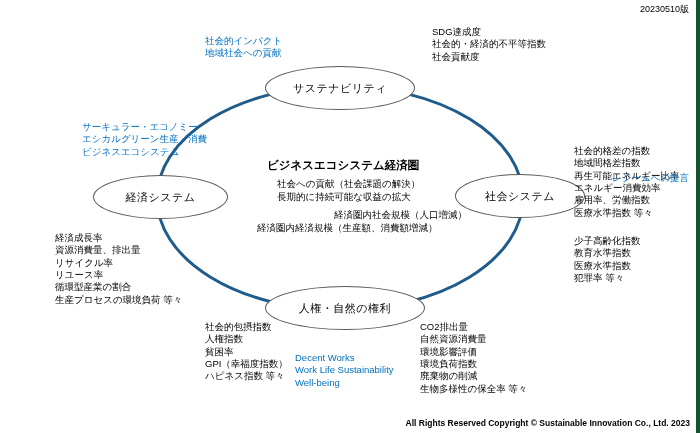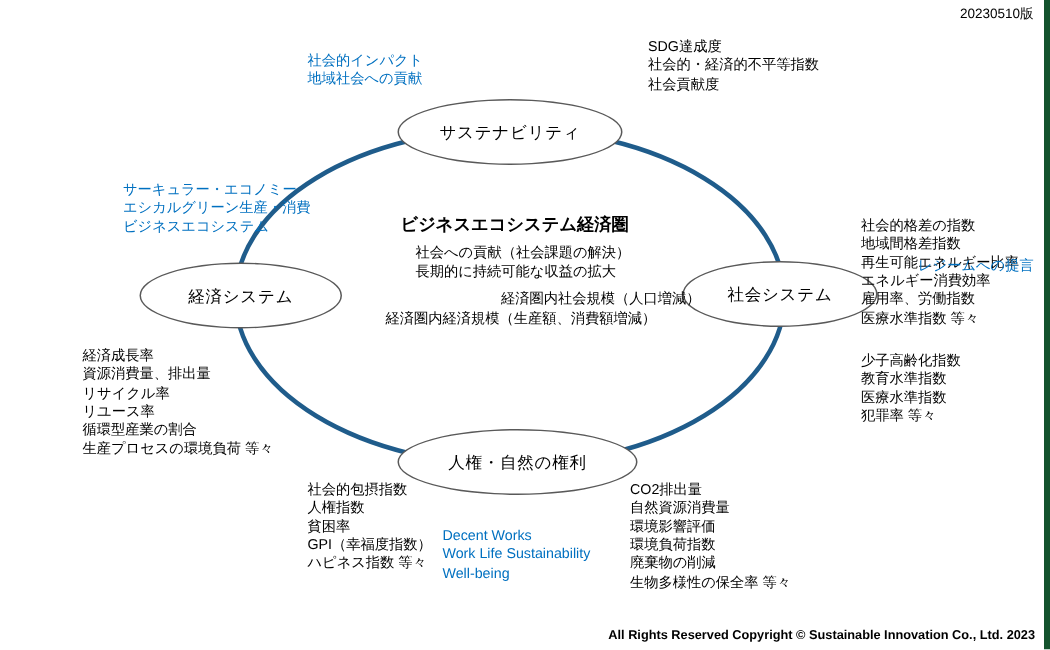--- a/index.html
+++ b/index.html
@@ -16,21 +16,21 @@
     font-size:11px; letter-spacing:0.5px; color:#000; z-index:2;
   }
   .node-top    { left:265px; top:66px;  width:150px; height:44px; }
   .node-left   { left:93px;  top:175px; width:135px; height:44px; }
   .node-right  { left:455px; top:174px; width:130px; height:44px; }
   .node-bottom { left:265px; top:286px; width:160px; height:44px; }
   .ann { position:absolute; font-size:9.5px; line-height:1.3; color:#000; z-index:3; white-space:nowrap; }
   .ann.blue { color:#0070C0; }
   .version { position:absolute; top:3px; right:7px; font-size:9px; z-index:3; }
   .copyright { position:absolute; bottom:5px; right:6px; font-size:8.5px; font-weight:bold; z-index:3; }
-  .center-block { position:absolute; left:257px; top:142px; width:210px; z-index:3;font-family:Liberation Mono, monospace; }
+  .center-block { position:absolute; left:257px; top:158px; width:210px; z-index:3;font-family:Liberation Mono, monospace; }
   .center-title { font-size:11.5px; font-weight:bold; padding-left:10px; margin-bottom:6px; white-space:nowrap; }
   .center-lines { font-size:9.5px; line-height:12.5px; }
   .center-lines div { white-space:nowrap; }
   .center-lines div:nth-child(1) { padding-left:20px; }
   .center-lines div:nth-child(2) { padding-left:20px; }
   .center-lines div:nth-child(3) { padding-left:9px; margin-top:6px;text-align:right; }
   .center-lines div:nth-child(4) { padding-left:0; }
   .pos-top-left-blue    { left:205px; top:35px; }
   .pos-top-right-black  { left:432px; top:26px; }
   .pos-left-blue        { left:82px;  top:121px; }

